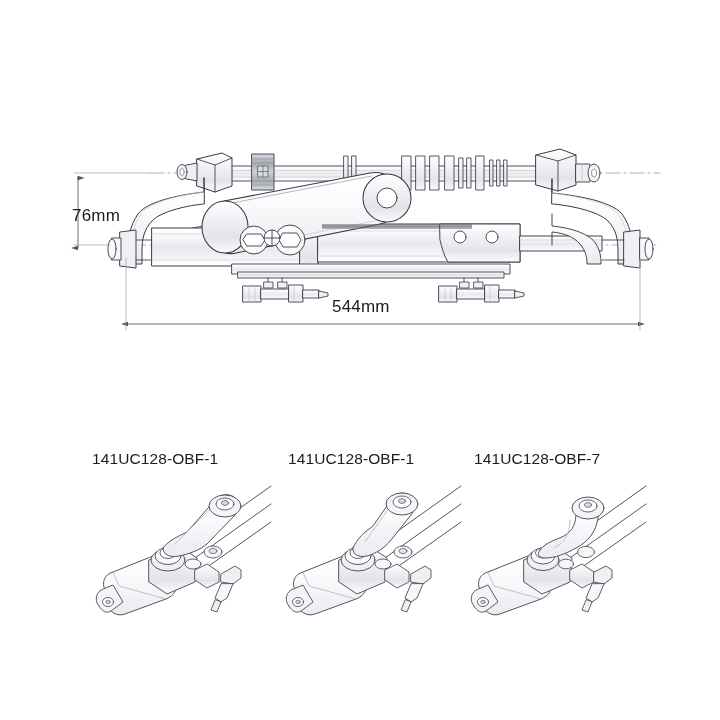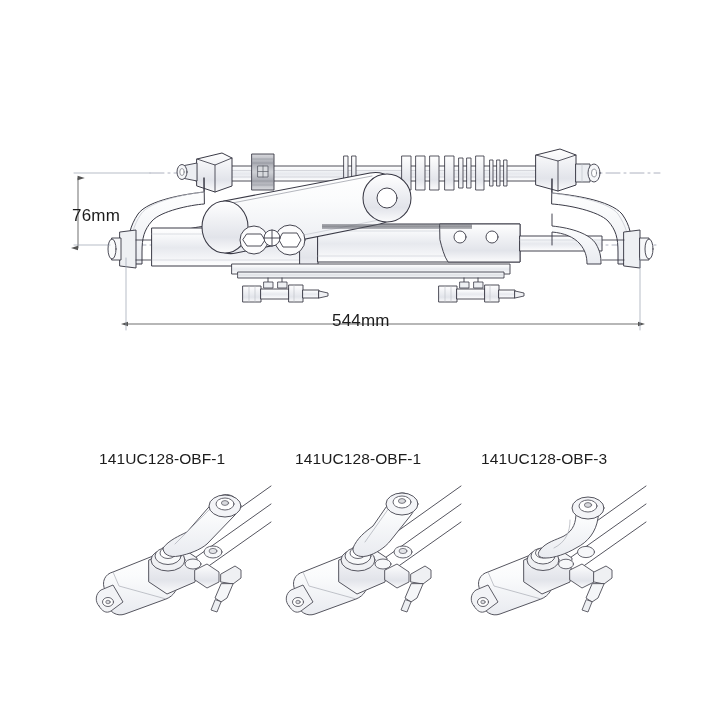--- a/index.html
+++ b/index.html
@@ -35,31 +35,30 @@
     color: #1c1c1c;
     white-space: nowrap;
     letter-spacing: 0.2px;
   }
   #label-76mm {
     left: 72px;
     top: 206px;
   }
   #label-544mm {
     left: 332px;
-    top: 311px;
+    top: 297px;
   }
   .variant-label {
     position: absolute;
     top: 450px;
     font-family: "Liberation Sans", sans-serif;
     font-size: 15.5px;
     color: #1c1c1c;
     white-space: nowrap;
     letter-spacing: 0.1px;
-    margin-left: 7px;
   }
   #variant-label-0 { left: 92px; }
   #variant-label-1 { left: 288px; }
   #variant-label-2 { left: 474px; }
 </style>
 </head>
 <body>
 
 <div id="sheet">
 
@@ -426,15 +425,15 @@
   </svg>
 
   <div class="dim-label" id="label-76mm">76mm</div>
 
   <div class="dim-label" id="label-544mm">544mm</div>
 
   <div class="variant-label" id="variant-label-0">141UC128-OBF-1</div>
 
   <div class="variant-label" id="variant-label-1">141UC128-OBF-1</div>
 
-  <div class="variant-label" id="variant-label-2">141UC128-OBF-3</div>
+  <div class="variant-label" id="variant-label-2">141UC128-OBF-7</div>
 
 </div>
 
 </body></html>

